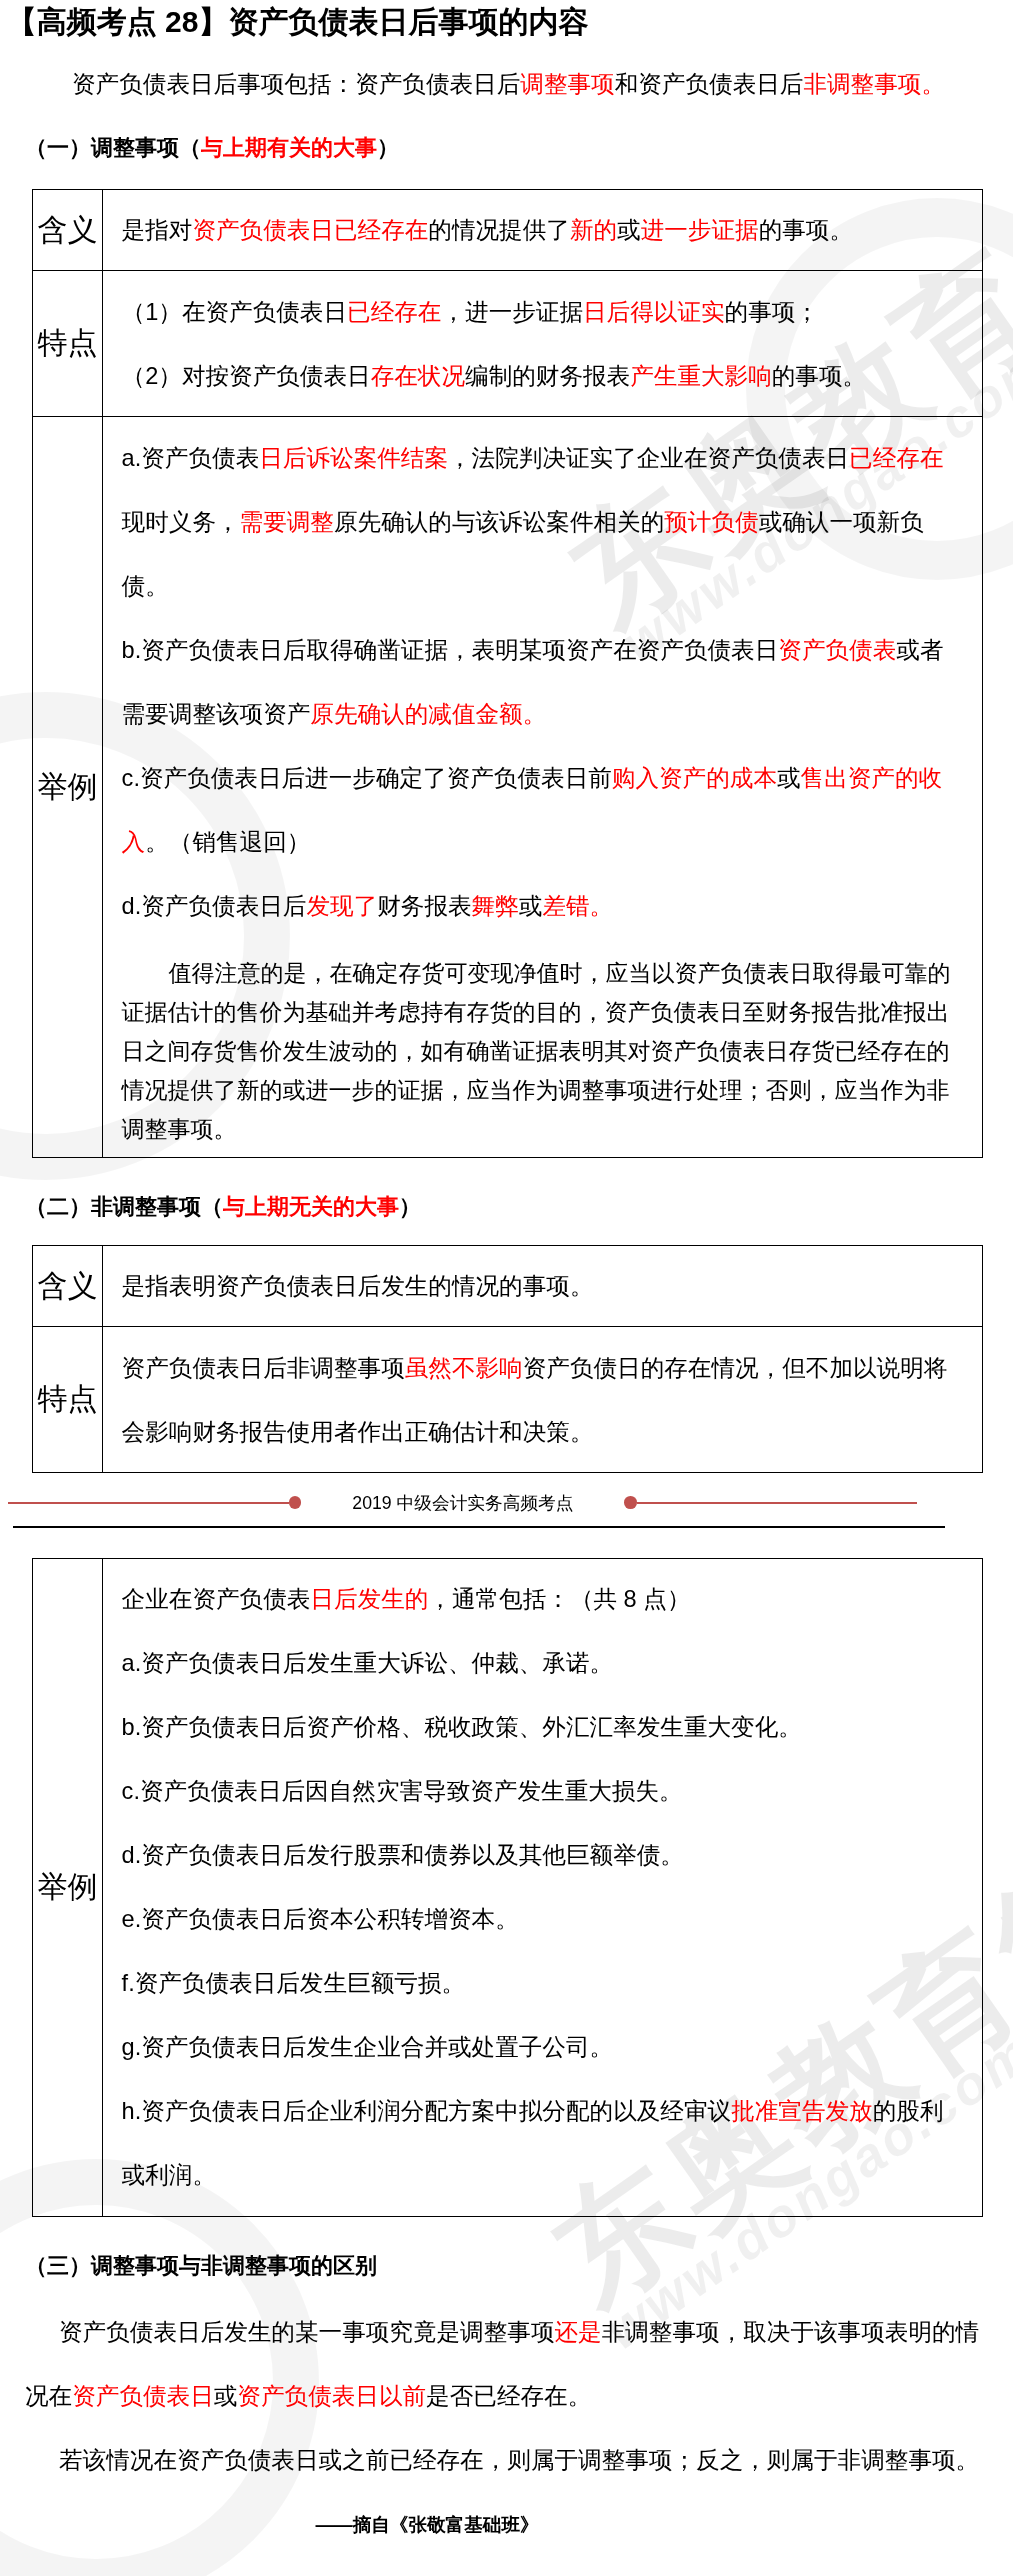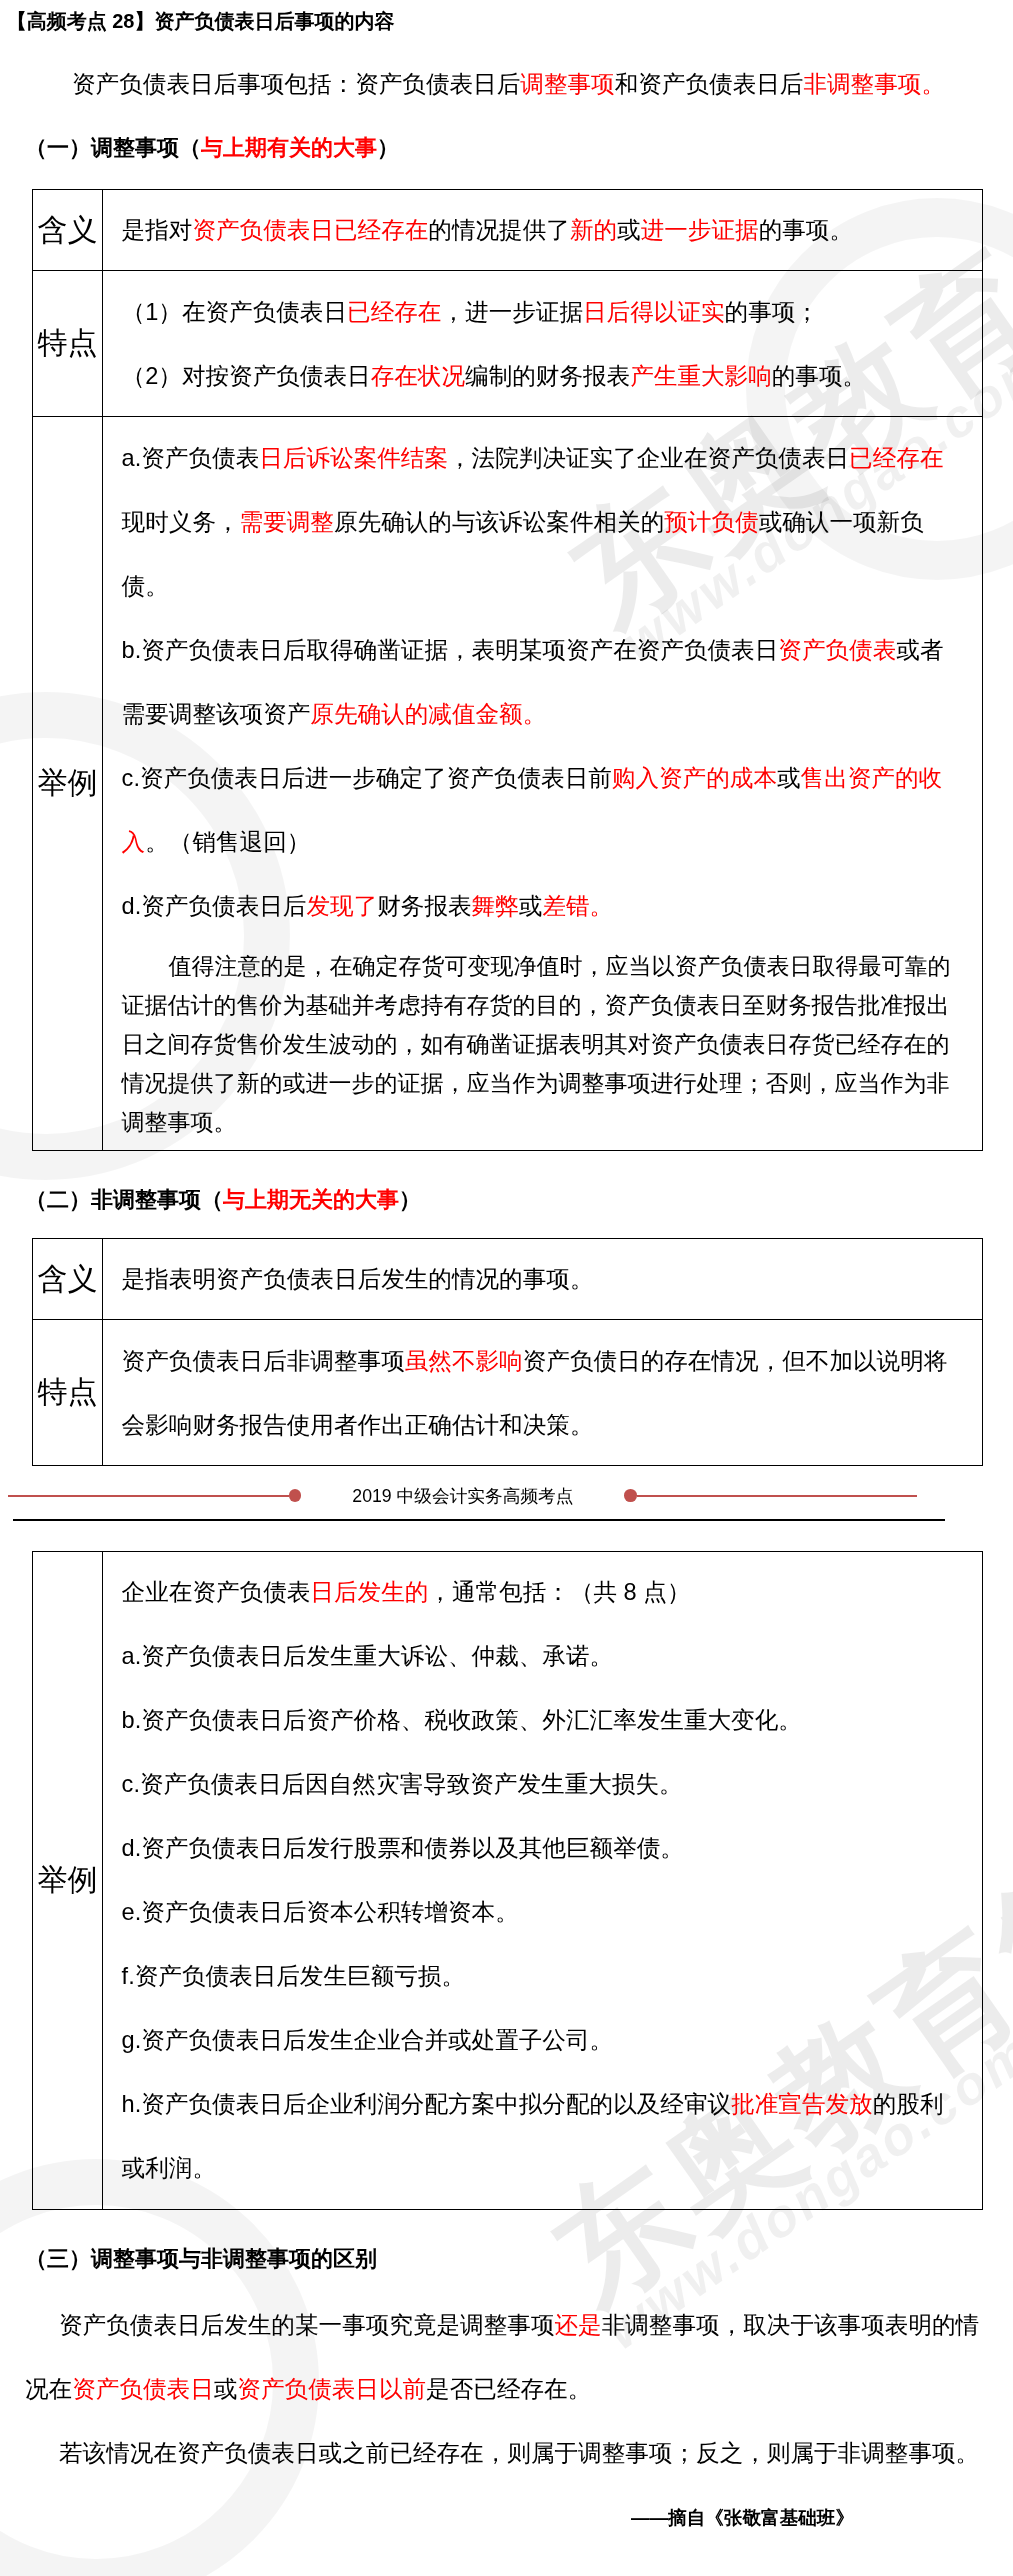--- a/index.html
+++ b/index.html
@@ -10,47 +10,47 @@
   .ring{position:absolute;border-radius:50%;border:46px solid rgba(0,0,0,0.045);}
   .ring.r1{left:-198px;top:692px;width:396px;height:396px;}
   .ring.r2{left:746px;top:198px;width:304px;height:304px;border-width:39px;}
   .ring.r3{left:-127px;top:2159px;width:354px;height:354px;}
   .wm{position:absolute;transform:rotate(-35deg);white-space:nowrap;font-weight:bold;}
   .wm.brand{font-size:127px;color:rgba(0,0,0,0.075);letter-spacing:6.7px;}
   .wm.domain{font-size:54px;color:rgba(0,0,0,0.06);font-style:italic;letter-spacing:3.4px;}
   .wm.b1{left:515px;top:278px;} .wm.d1{left:582px;top:472px;}
   .wm.b2{left:498px;top:1957px;} .wm.d2{left:565px;top:2159px;}
 
-  h1.title{font-size:20px;font-weight:bold;margin:0;padding:6.7px 0 0 6.7px;line-height:29px;}
+  h1.title{font-size:30px;font-weight:bold;margin:0;padding:6.7px 0 0 6.7px;line-height:29px;}
   .intro{font-size:23.6px;margin:34px 13.5px 0 25px;text-indent:47px;line-height:29px;}
   h2.sec{font-size:22px;font-weight:700;margin:34px 0 0 25px;line-height:29px;}
 
   table.doc{border-collapse:collapse;table-layout:fixed;margin-left:32px;width:951px;font-size:23.6px;}
   table.doc.t1{margin-top:27px;}
   table.doc.t2{margin-top:23.6px;}
   table.doc.t3{margin-top:30px;}
   table.doc th,table.doc td{border:1.7px solid #000;vertical-align:middle;}
   th.label{width:67px;text-align:center;font-weight:400;font-size:30px;}
   td.cell{padding:8.4px 17px 8.4px 18.6px;}
 
   .para{margin:0;}
   .para.wide{line-height:64px;}
-  .para.note{line-height:39px;margin-top:9px;font-size:23px;}
+  .para.note{line-height:39px;margin-top:16px;font-size:23px;}
   .para.indent{text-indent:47px;}
   .c-r{color:var(--red,#ff0000);}
 
   .pagebreak{display:flex;align-items:center;width:909px;margin:18.6px 0 0 8.4px;}
   .sline{flex:1;height:2.5px;background:var(--sep,#c0504d);}
   .sdot{width:12.7px;height:12.7px;border-radius:50%;background:var(--sep,#c0504d);flex:0 0 auto;}
   .sep-text{margin:0 51px;font-size:17.7px;line-height:22px;flex:0 0 auto;}
   .pagerule{width:932px;height:2.5px;background:#000;margin:11.8px 0 0 12.7px;}
 
   .s3-paras{margin:20px 13.5px 0 25px;font-size:23.6px;}
   .s3-paras .para.indent{text-indent:34px;}
-  .source{font-size:18.6px;font-weight:bold;text-align:right;margin:20px 160px 0 0;line-height:25px;}
+  .source{font-size:18.6px;font-weight:bold;text-align:center;margin:20px 160px 0 0;line-height:25px;}
 </style>
 </head>
 <body>
 
 <div class="page">
 
   <div class="wm-layer">
     <div class="ring r1"></div>
     <div class="ring r2"></div>
     <div class="ring r3"></div>

